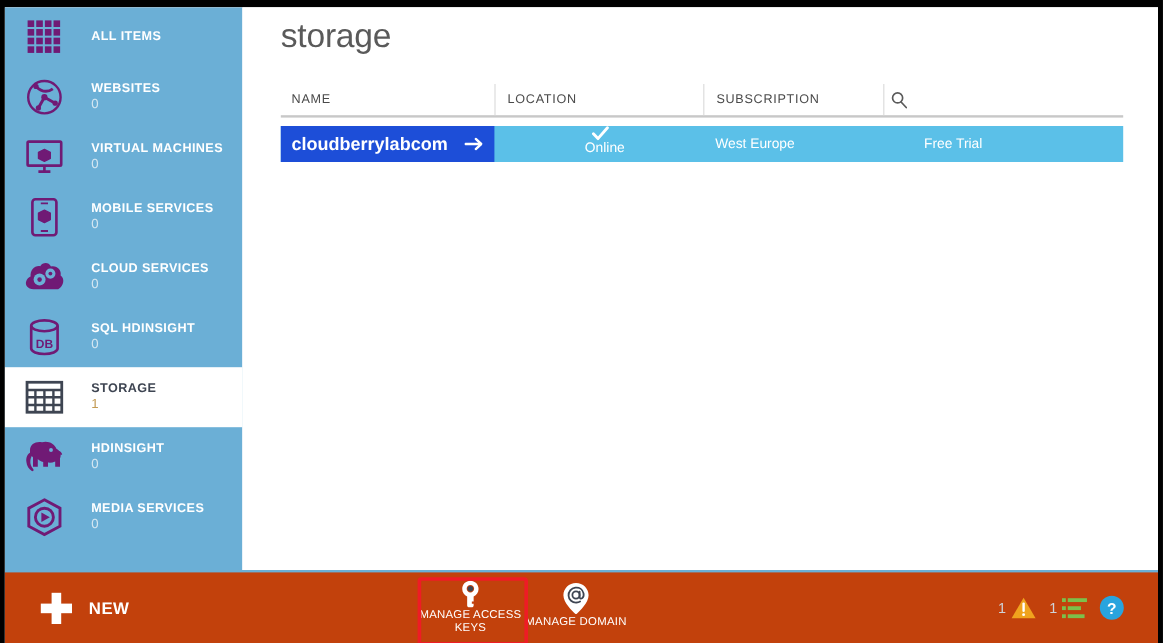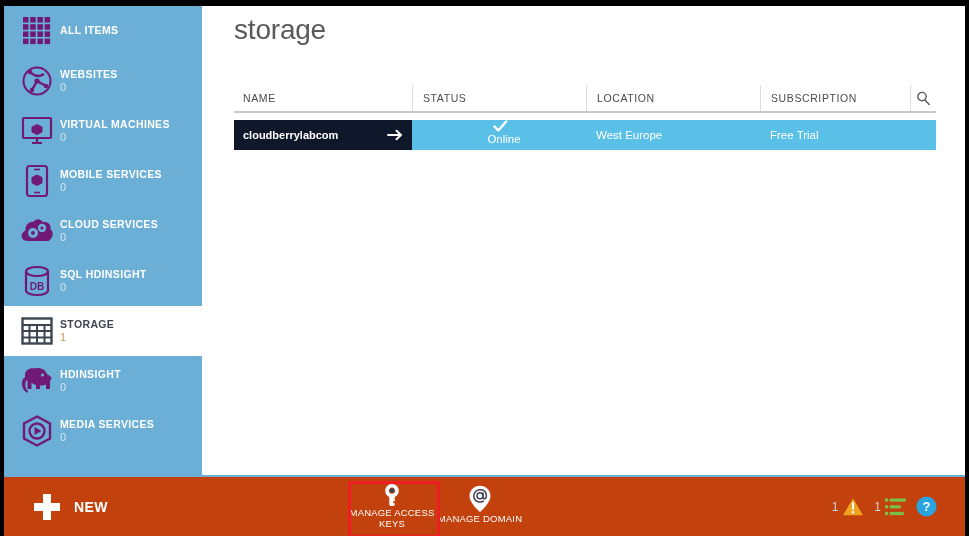--- a/index.html
+++ b/index.html
@@ -33,21 +33,21 @@
     cursor: pointer;
   }
   .nav-item.selected { background: #ffffff; }
   .nav-ico {
     width: 46px; height: 46px;
     flex: 0 0 46px;
     display: flex; align-items: center; justify-content: center;
     color: #701a75;
   }
   .nav-item.selected .nav-ico { color: #3e4552; }
-  .nav-txt { margin-left: 0; line-height: 1.05; }
+  .nav-txt { margin-left: 16px; line-height: 1.05; }
   .nav-label {
     font-size: 10.5px;
     font-weight: bold;
     letter-spacing: 0.35px;
     color: #ffffff;
   }
   .nav-item.selected .nav-label { color: #3e4552; }
   .nav-count {
     font-size: 11px;
     color: #d3e6f1;
@@ -69,21 +69,21 @@
     left: 32px; top: 8px;
     font-size: 28px;
     font-weight: normal;
     color: #5a5a5a;
     letter-spacing: -0.2px;
   }
 
   
   #table {
     position: absolute;
-    left: 32px; top: 77px;
+    left: 32px; top: 62px;
     width: 702px;
   }
   #thead {
     position: relative;
     height: 30px;
     border-bottom: 2px solid #c8c8c8;
     display: flex;
   }
   .th {
     position: relative;
@@ -120,25 +120,25 @@
     cursor: pointer;
   }
   .cell {
     display: flex;
     align-items: center;
     font-size: 11.5px;
     color: #ffffff;
   }
   .cell-name {
     width: 178px;
-    background: #0f172a;
+    background: #1d4ed8;
     padding-left: 9px;
     padding-right: 9px;
     font-weight: bold;
-    font-size: 11px;
+    font-size: 15px;
     justify-content: space-between;
   }
   .cell-arrow { display: flex; align-items: center; }
   .cell-status { width: 174px; padding-left: 10px; flex-direction: column; }
   .cell-check { margin-right: 7px; display: flex; align-items: center; }
   .cell-loc  { width: 174px; padding-left: 10px; }
   .cell-sub  { width: 150px; padding-left: 10px; }
 
   
   #toolbar {
@@ -392,21 +392,20 @@
   </div>
 
   <div id="main">
 
     <div id="page-title">storage</div>
 
     <div id="table">
 
       <div id="thead">
         <div class="th th-name">NAME</div>
-        <div class="th th-status">STATUS</div>
         <div class="th th-loc">LOCATION</div>
         <div class="th th-sub">SUBSCRIPTION</div>
         <div class="th th-search">
           <svg width="15" height="15" viewBox="0 0 15 15" fill="none" stroke="#5a5a5a" stroke-width="1.4">
             <circle cx="6" cy="5.6" r="4.2"></circle>
             <path d="M8.9 9 L13.2 13.6" stroke-linecap="round"></path>
           </svg>
         </div>
       </div>
 

